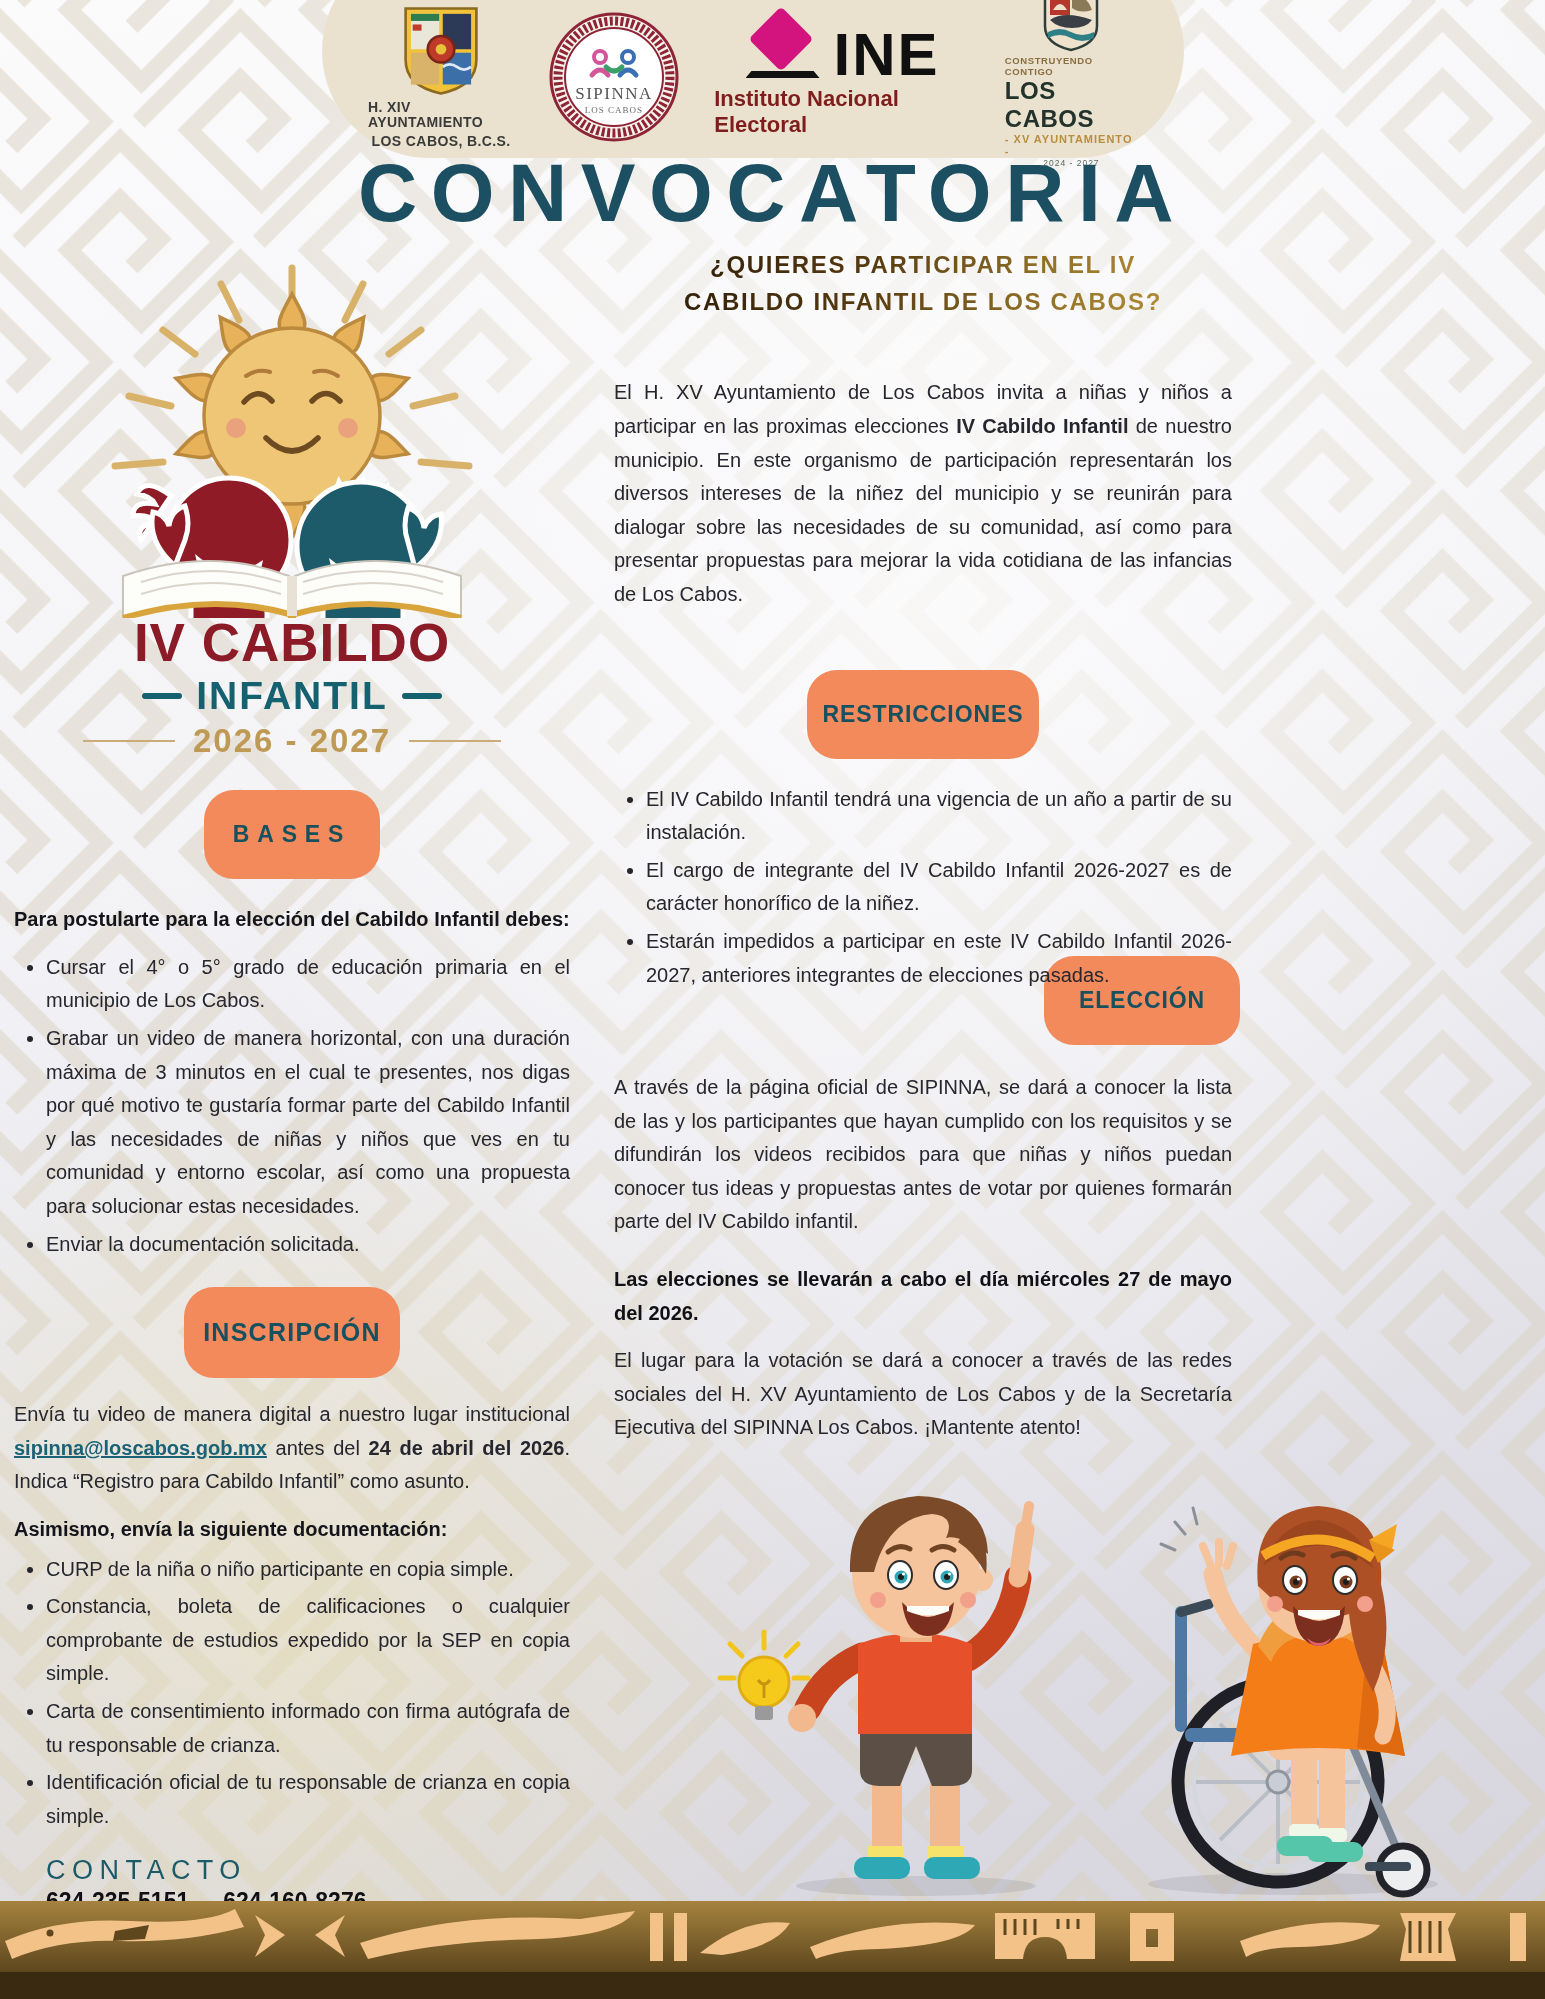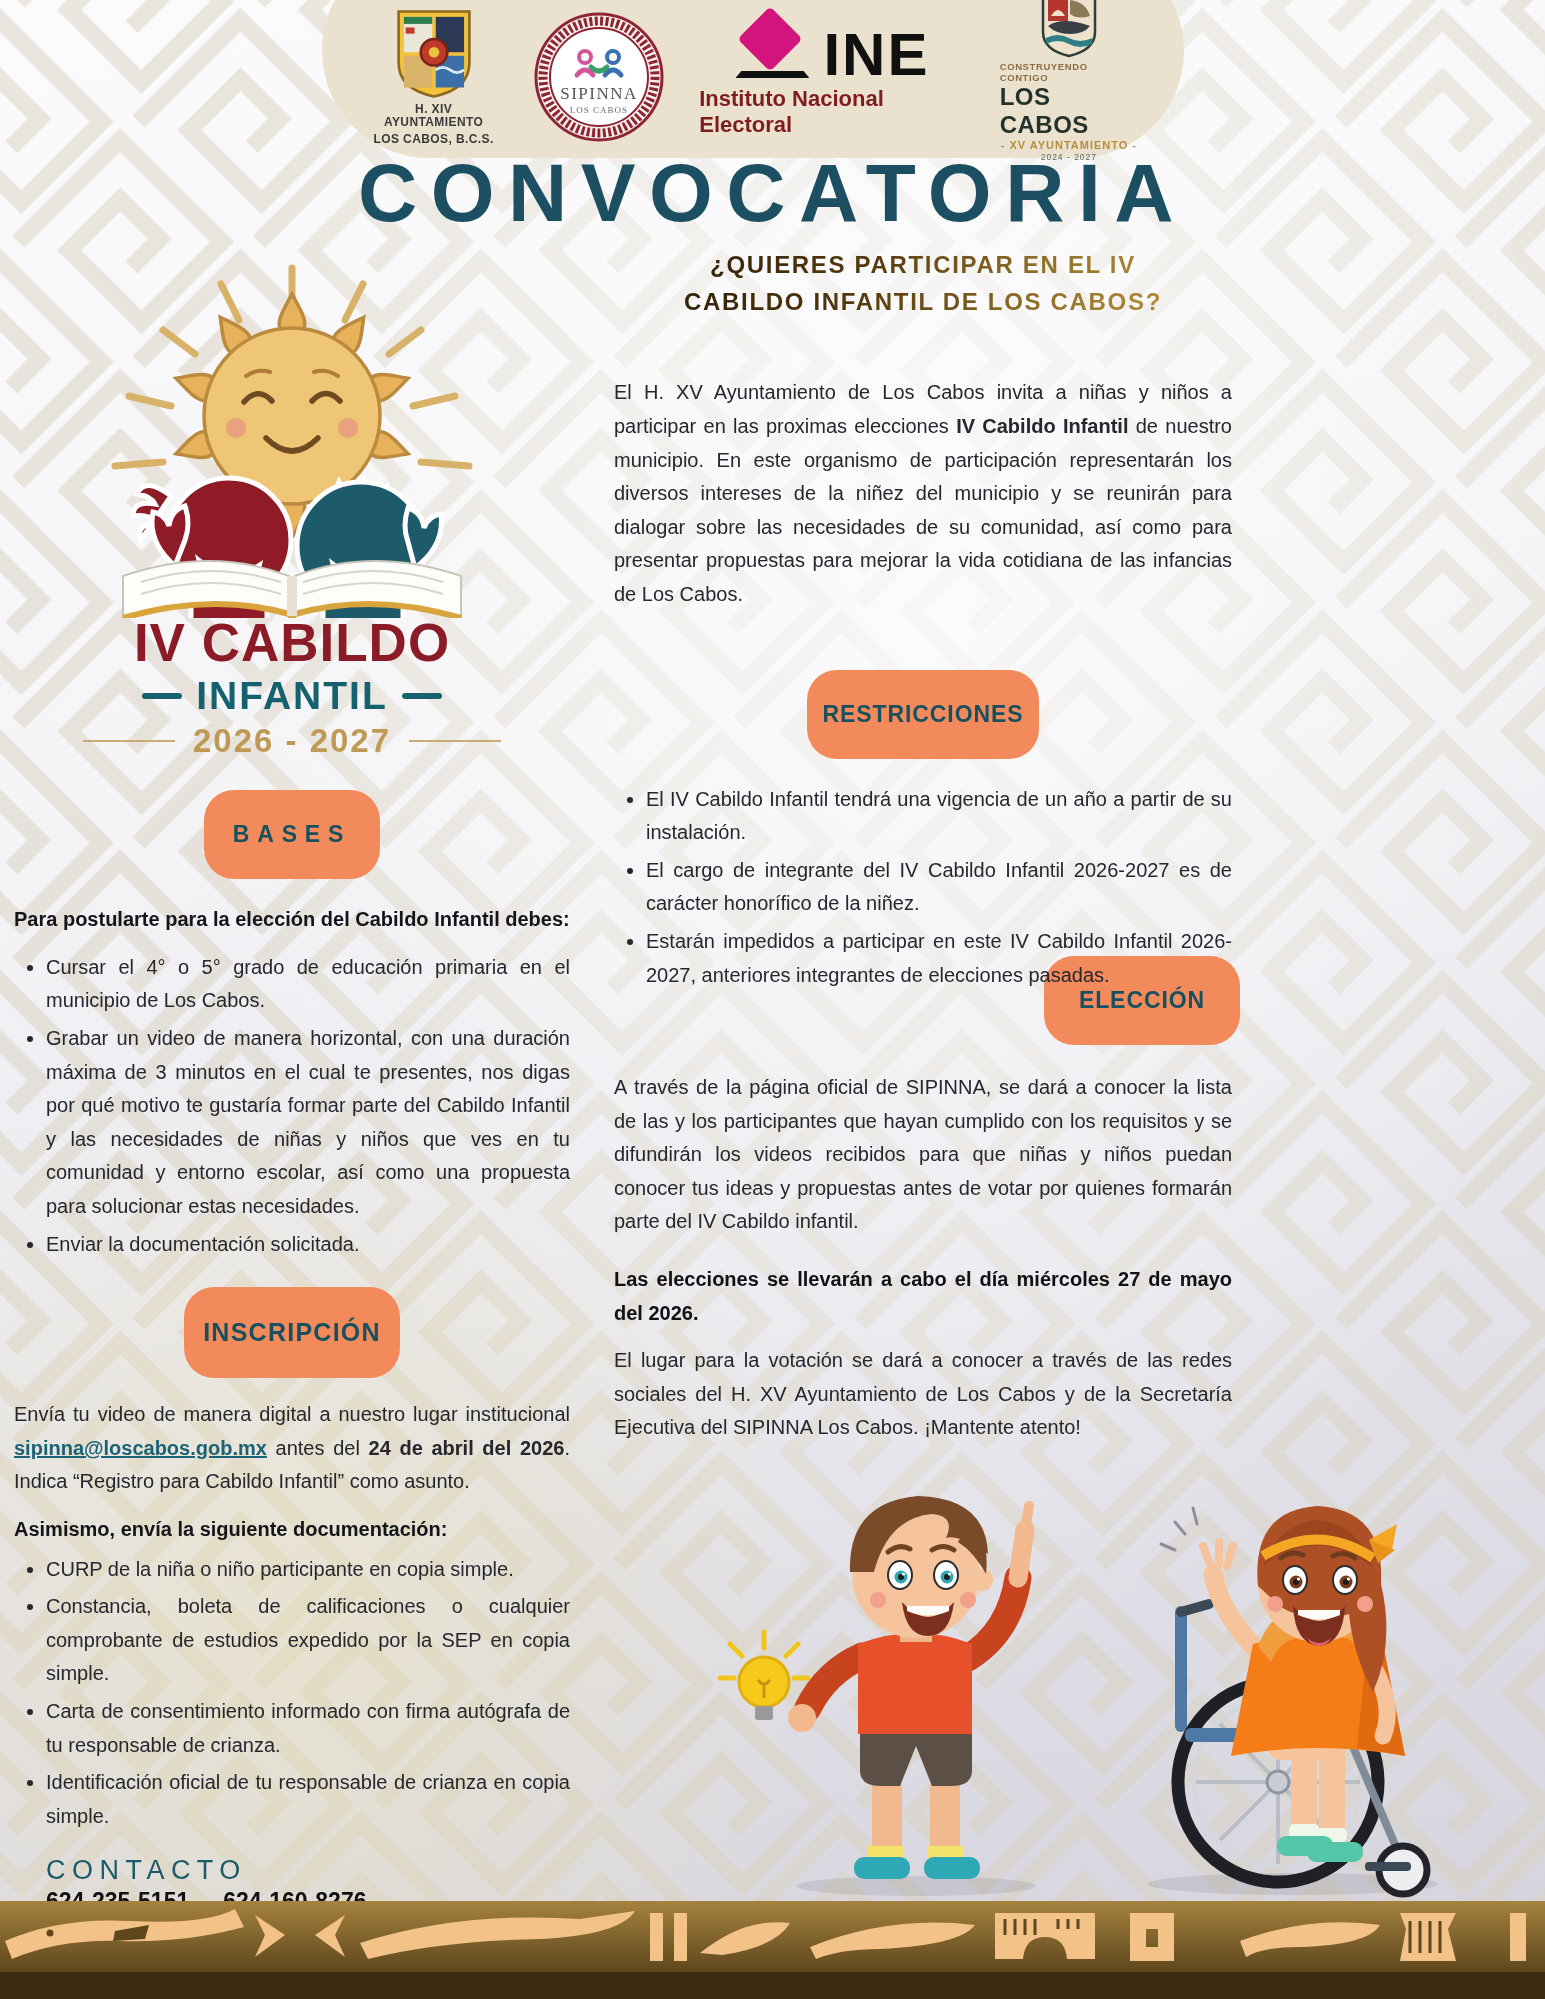--- a/index.html
+++ b/index.html
@@ -10,21 +10,21 @@
   .fade-center{position:absolute;left:0;top:0;width:100%;height:100%;
         background:radial-gradient(ellipse at 60% 26%,rgba(252,252,253,0.85) 0%,rgba(252,252,253,0) 55%);}
   .tint-yellow{position:absolute;left:0;top:52%;width:55%;height:46%;
         background:radial-gradient(ellipse at 35% 65%,rgba(240,228,168,0.38),rgba(240,228,168,0) 68%);}
 
   
   .logo-bar{position:absolute;left:322px;top:-56px;width:862px;height:214px;background:#eae2ce;
         border-radius:108px;display:flex;align-items:center;justify-content:center;gap:34px;
         padding:52px 46px 0 46px;box-sizing:border-box;}
   .logo-item{display:flex;flex-direction:column;align-items:center;line-height:1.1;}
-  .crest-caption{font-size:12px;font-weight:700;color:#3a3a3a;text-align:center;margin-top:3px;letter-spacing:.4px;}
+  .crest-caption{font-size:14px;font-weight:700;color:#3a3a3a;text-align:left;margin-top:3px;letter-spacing:.4px;}
   .ine-logo{display:flex;flex-direction:column;align-items:center;}
   .ine-row{display:flex;align-items:flex-end;gap:14px;}
   .ine-mark{position:relative;width:74px;height:64px;}
   .ine-diamond{position:absolute;left:12px;top:0;width:46px;height:46px;background:#d4147e;
         transform:rotate(45deg);border-radius:5px;}
   .ine-box{position:absolute;left:0;bottom:2px;width:74px;height:7px;background:#111;
         clip-path:polygon(8% 0,92% 0,100% 100%,0 100%);}
   .ine-acronym{font-size:60px;font-weight:900;letter-spacing:2px;color:#101010;line-height:.85;}
   .ine-caption{font-size:22px;font-weight:800;color:#7f1d1d;margin-top:6px;}
   .lc-logo{display:flex;flex-direction:column;align-items:center;}

